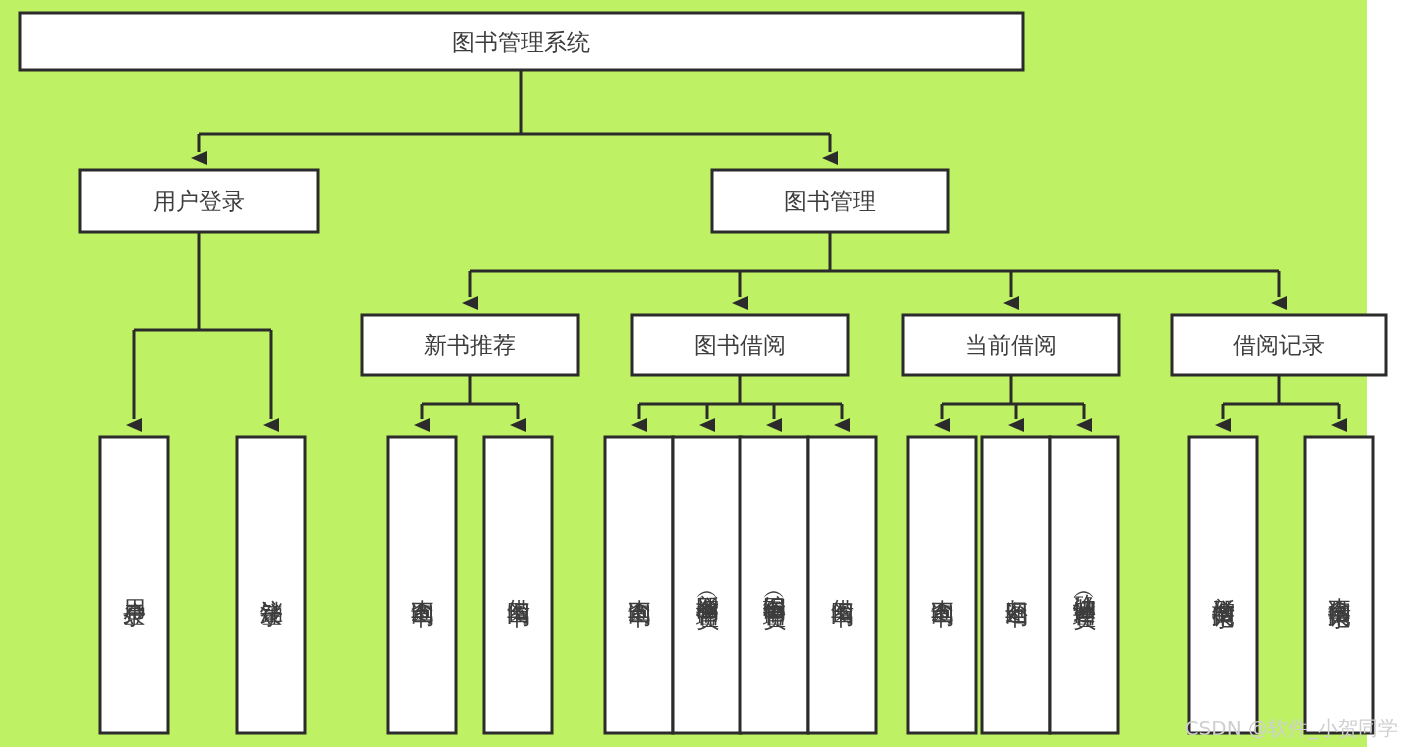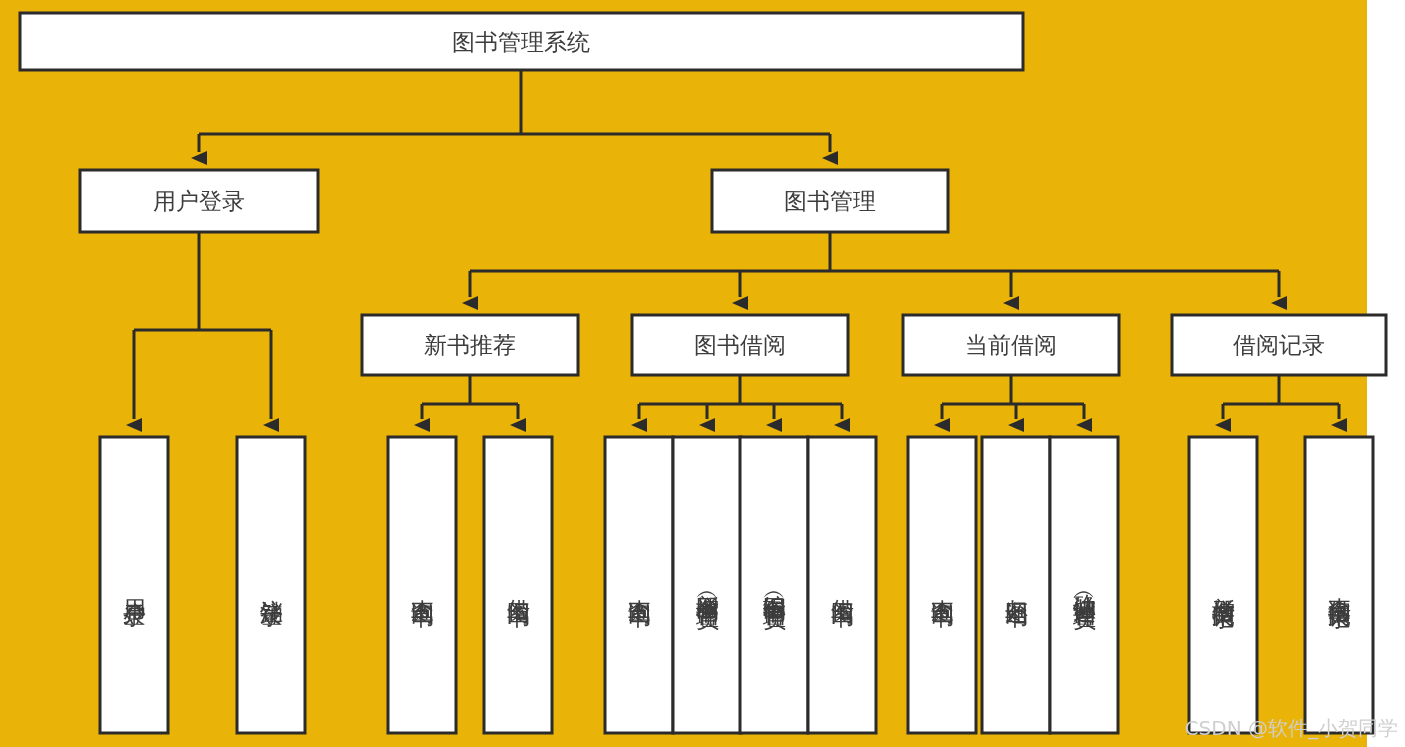--- a/index.html
+++ b/index.html
@@ -11,21 +11,21 @@
   body {
     width: 1405px;
     height: 747px;
     font-family: "DejaVu Sans", "Liberation Sans", sans-serif;
     overflow: hidden;
   }
   #diagram-root {
     position: relative;
     width: 1367px;
     height: 747px;
-    background: #eab308;
+    background: #bef264;
   }
   svg#flowchart {
     display: block;
     width: 1405px;
     height: 747px;
   }
   .node-box {
     fill: #ffffff;
     stroke: #2b2b2b;
     stroke-width: 3;

